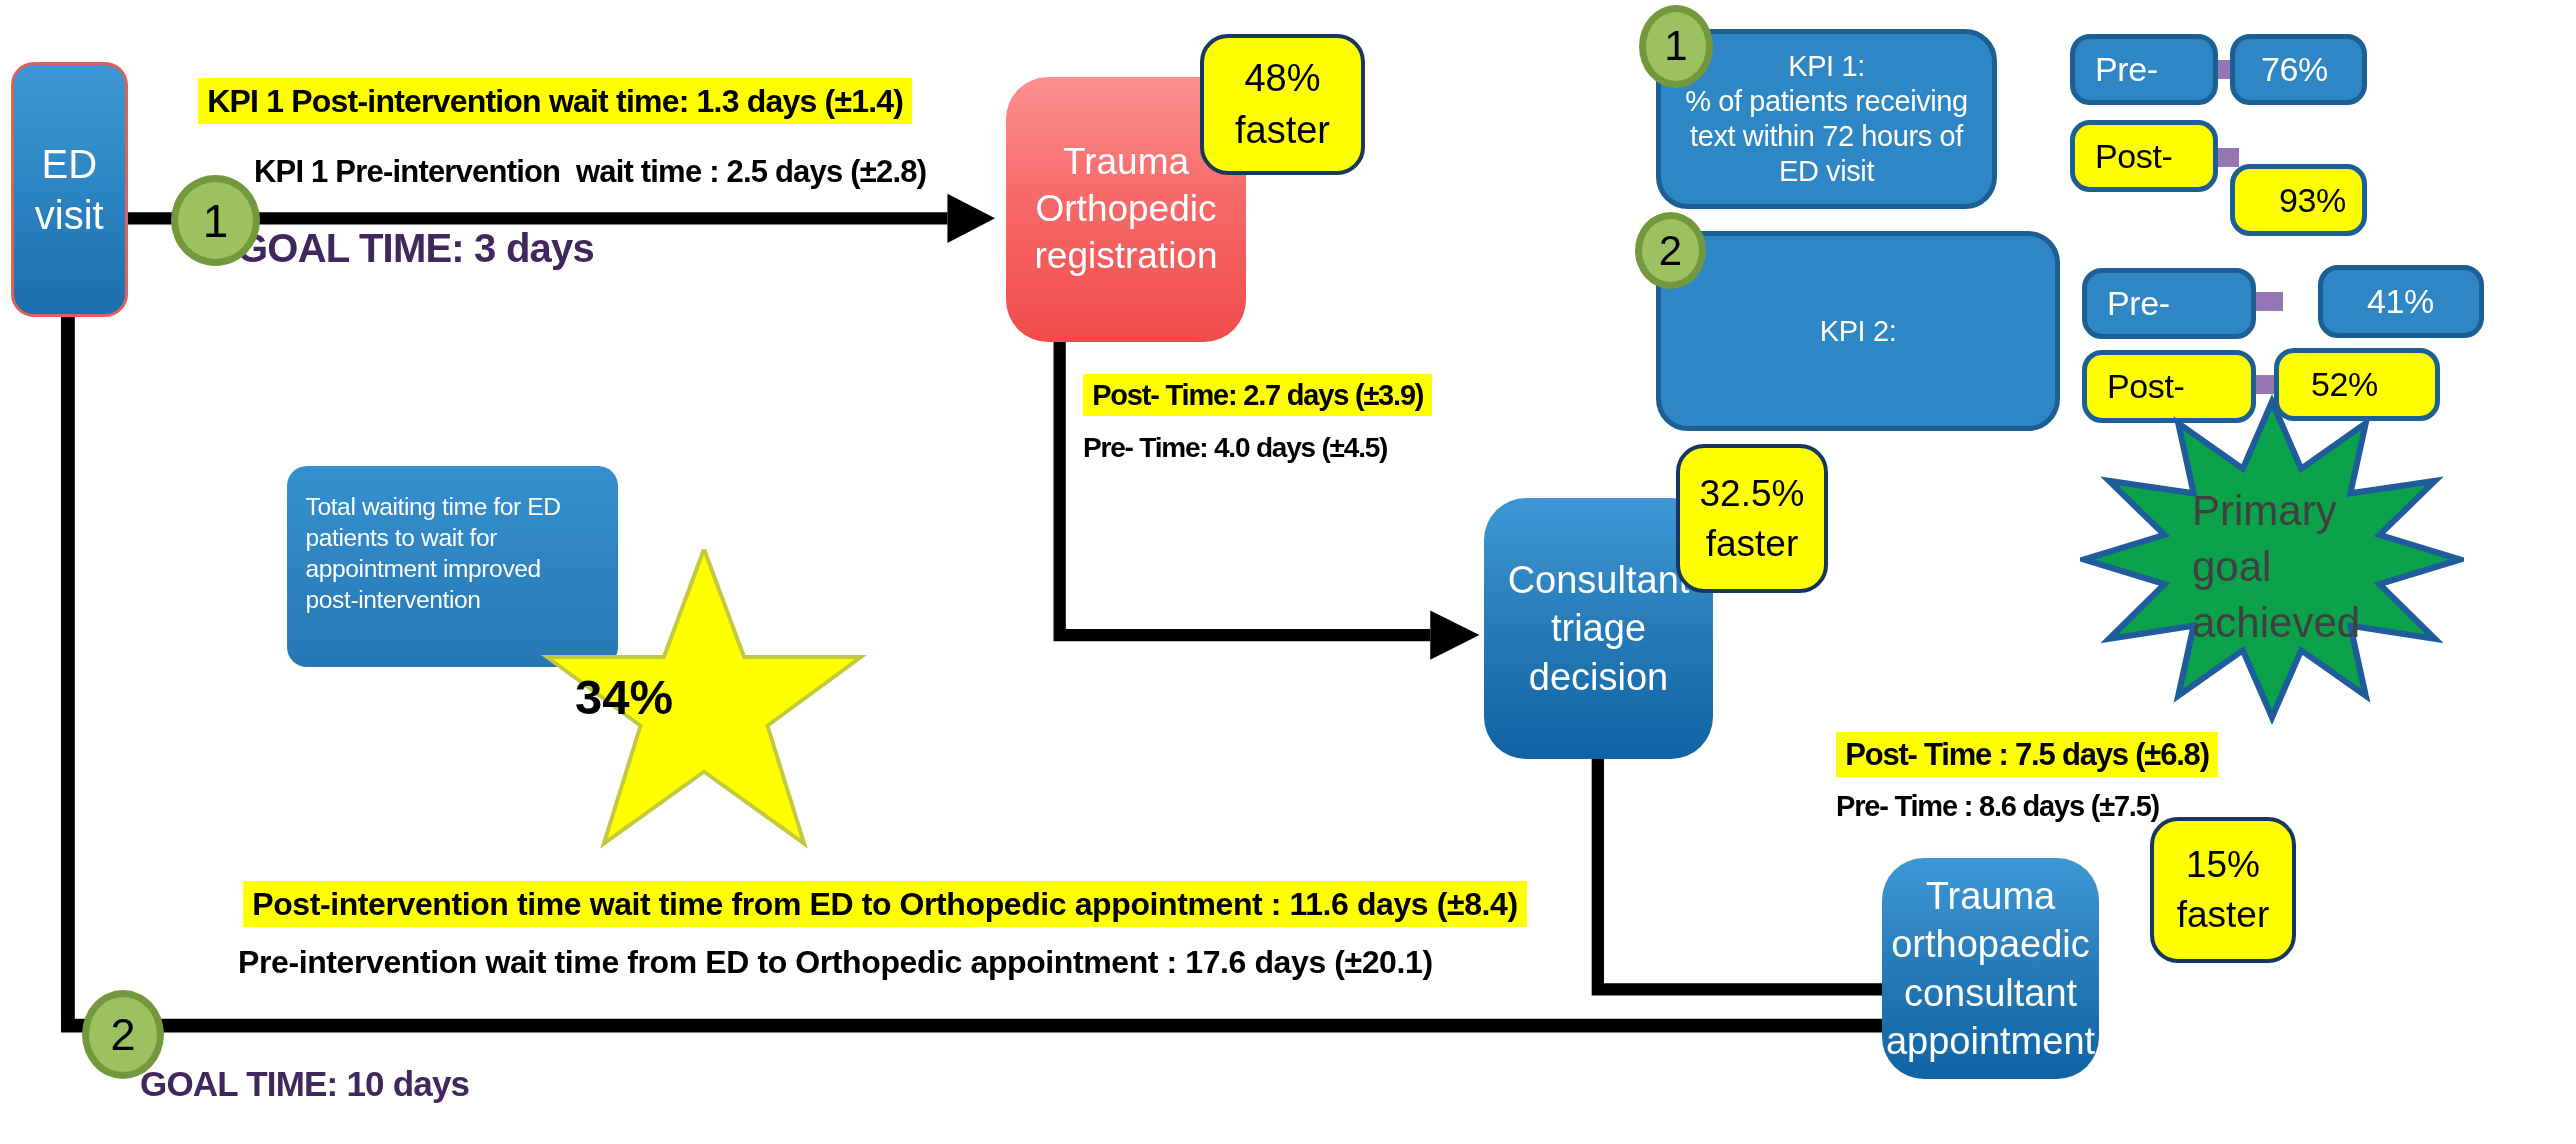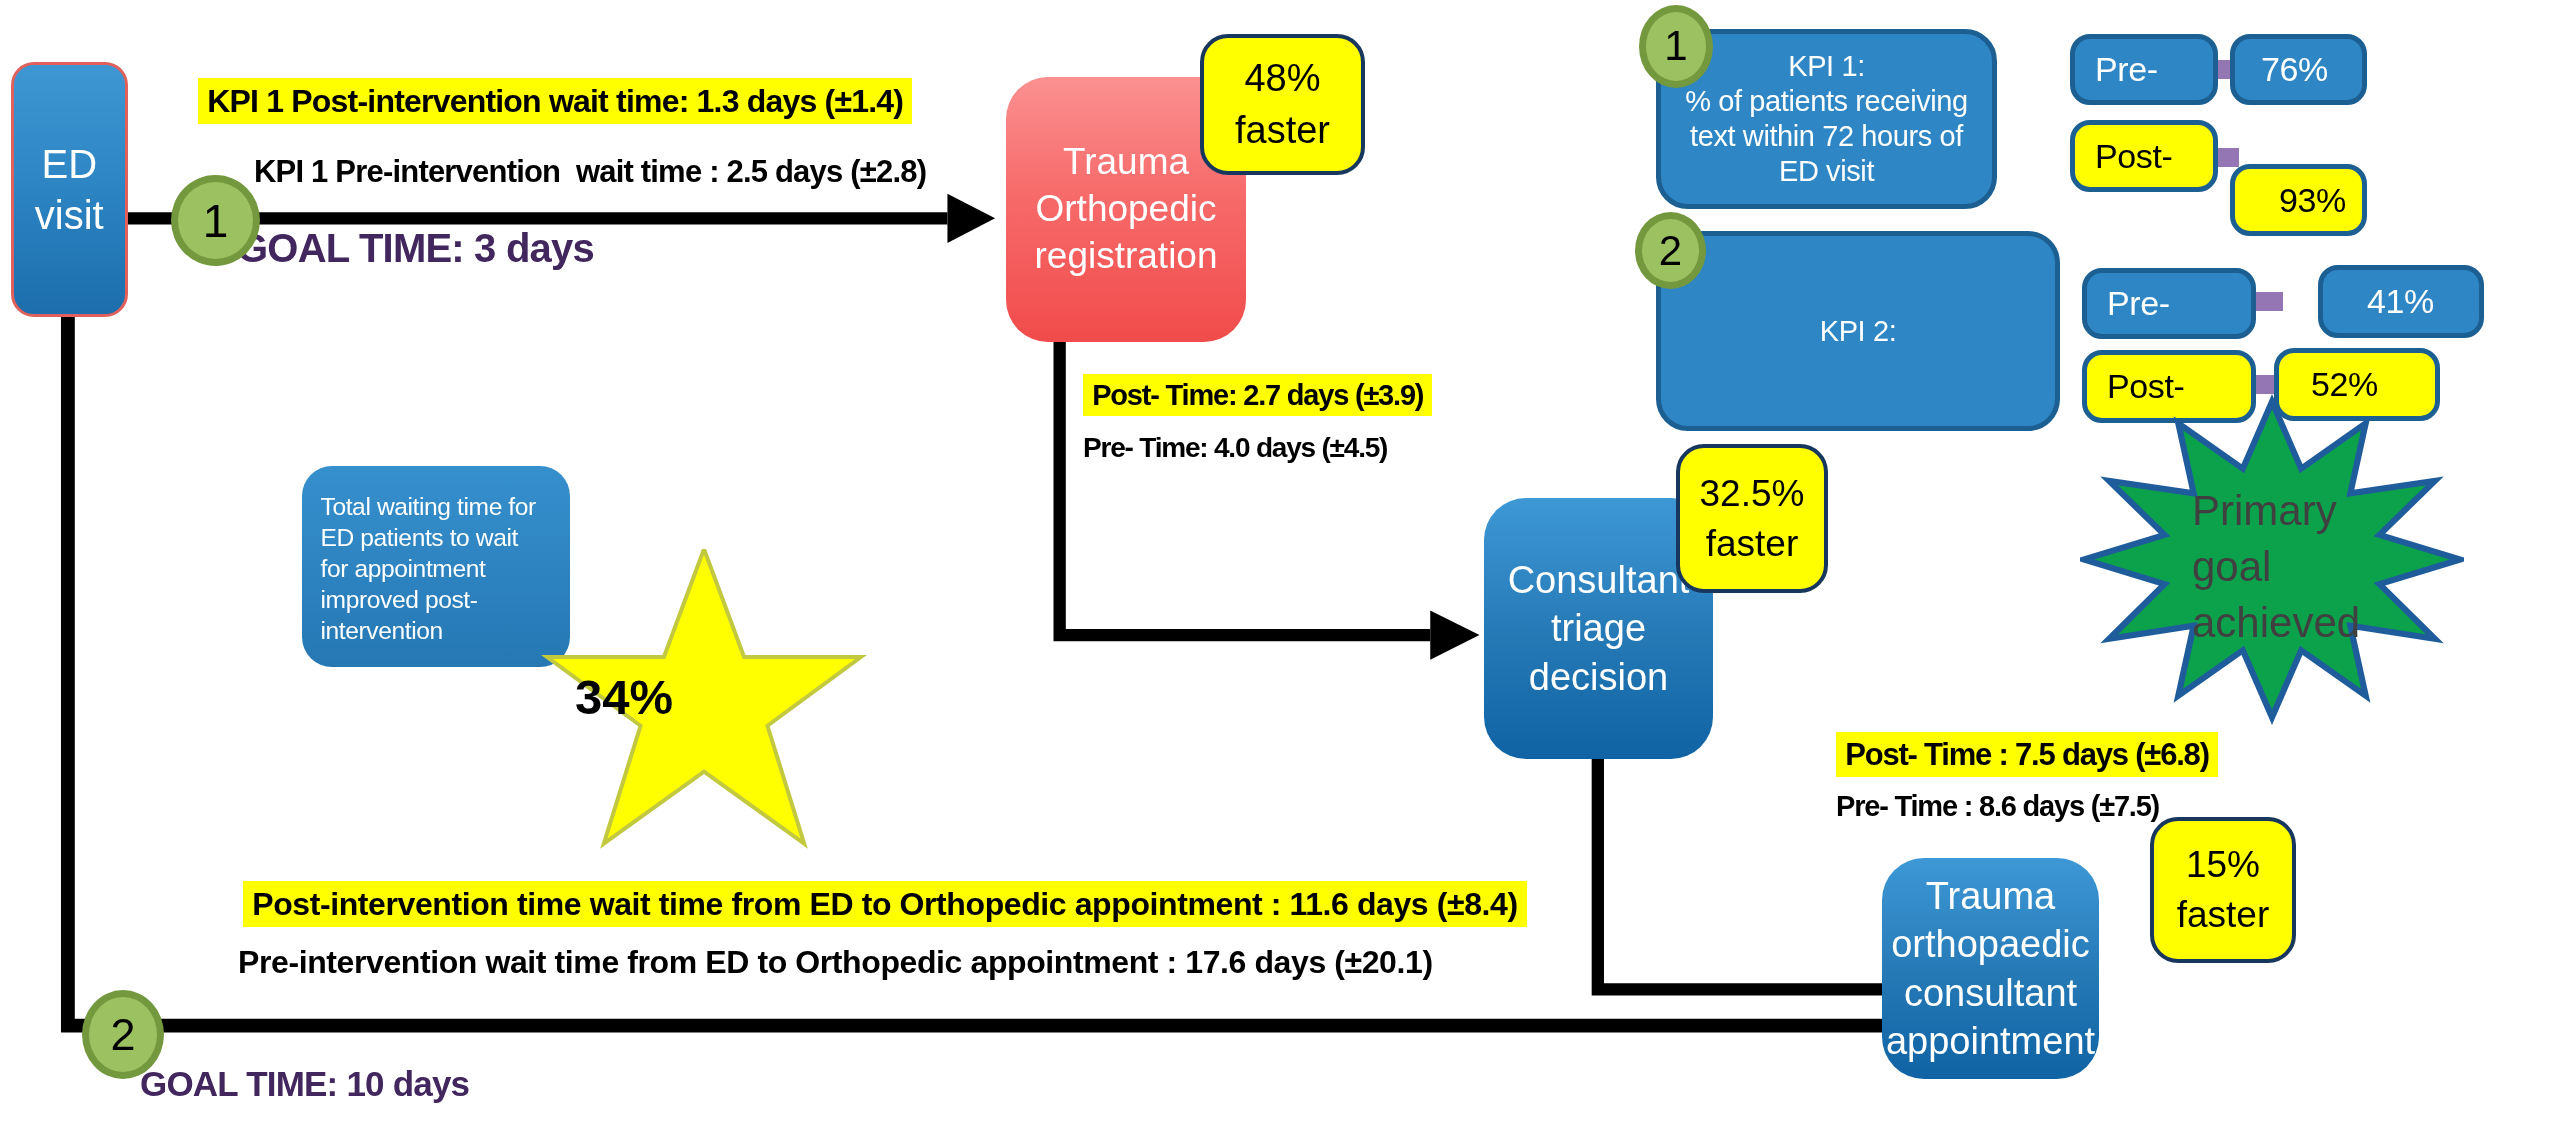--- a/index.html
+++ b/index.html
@@ -60,21 +60,21 @@
   #lbl-s2-post{left:1083px;top:374px;font-size:29px;letter-spacing:-1.2px;}
   #lbl-s2-pre{left:1083px;top:432px;font-size:28px;letter-spacing:-1.2px;}
   #lbl-s3-post{left:1836px;top:732px;font-size:31px;letter-spacing:-1.2px;}
   #lbl-s3-pre{left:1836px;top:790px;font-size:29px;letter-spacing:-1.2px;}
   #lbl-ov-post{left:243px;top:881px;font-size:32px;letter-spacing:-0.4px;}
   #lbl-ov-pre{left:238px;top:944px;font-size:32px;letter-spacing:-0.4px;}
   #lbl-ov-goal{left:140px;top:1064px;font-size:35px;color:var(--goal-purple);}
 
   
   #note-box{
-    left:302px;top:466px;width:268px;height:201px;border-radius:30px;z-index:2;
+    left:287px;top:466px;width:331px;height:201px;border-radius:20px;z-index:2;
     background:linear-gradient(180deg,#3690CD,#2578B4);color:#fff;
     font-size:24.6px;line-height:1.27;padding:24.6px 18.5px;letter-spacing:-0.4px;
   }
 
   
   #star-improvement{left:537px;top:549px;width:334px;height:311px;z-index:3;}
   #star-improvement-value{left:575px;top:669px;font-size:49px;font-weight:bold;z-index:4;}
 
   
   .kpi-box{

